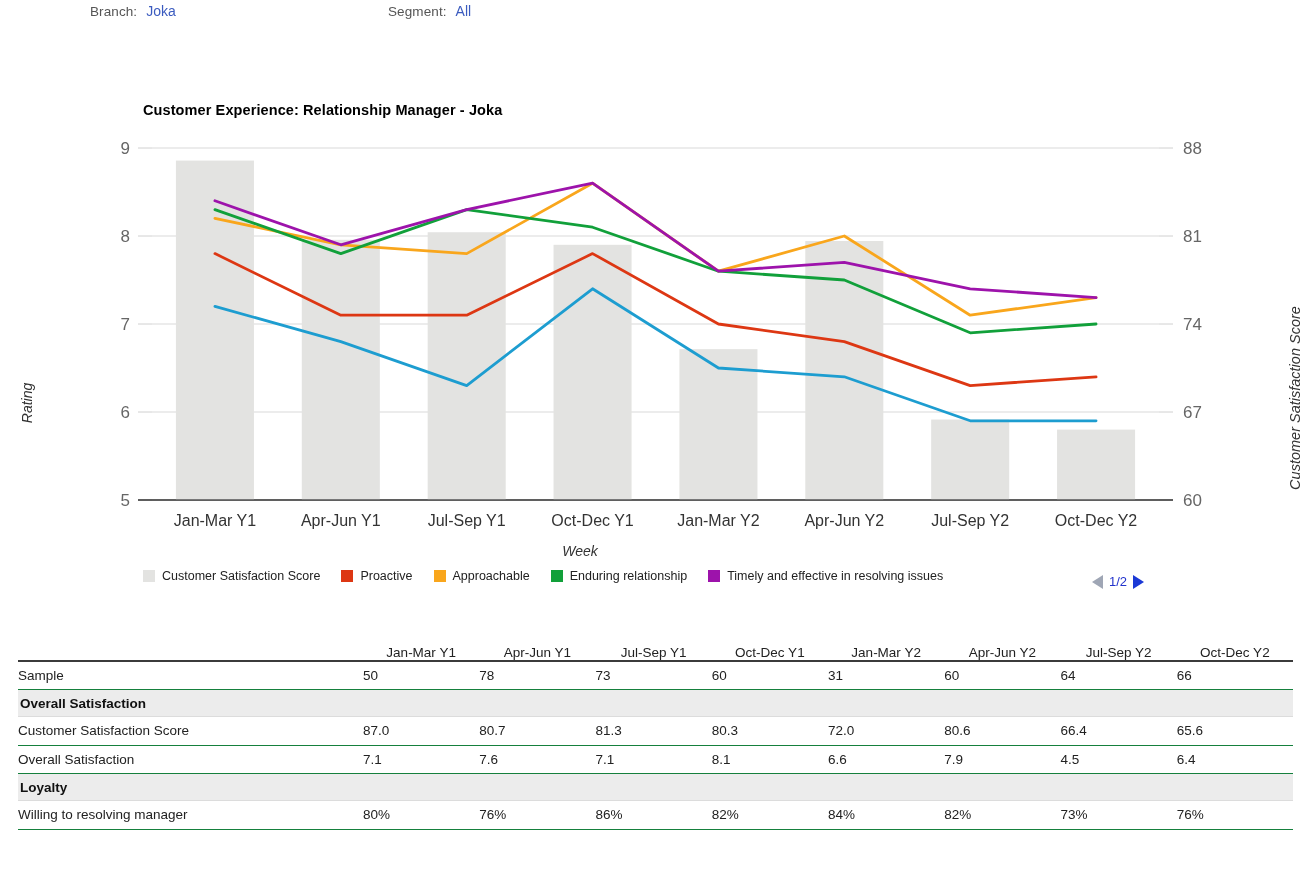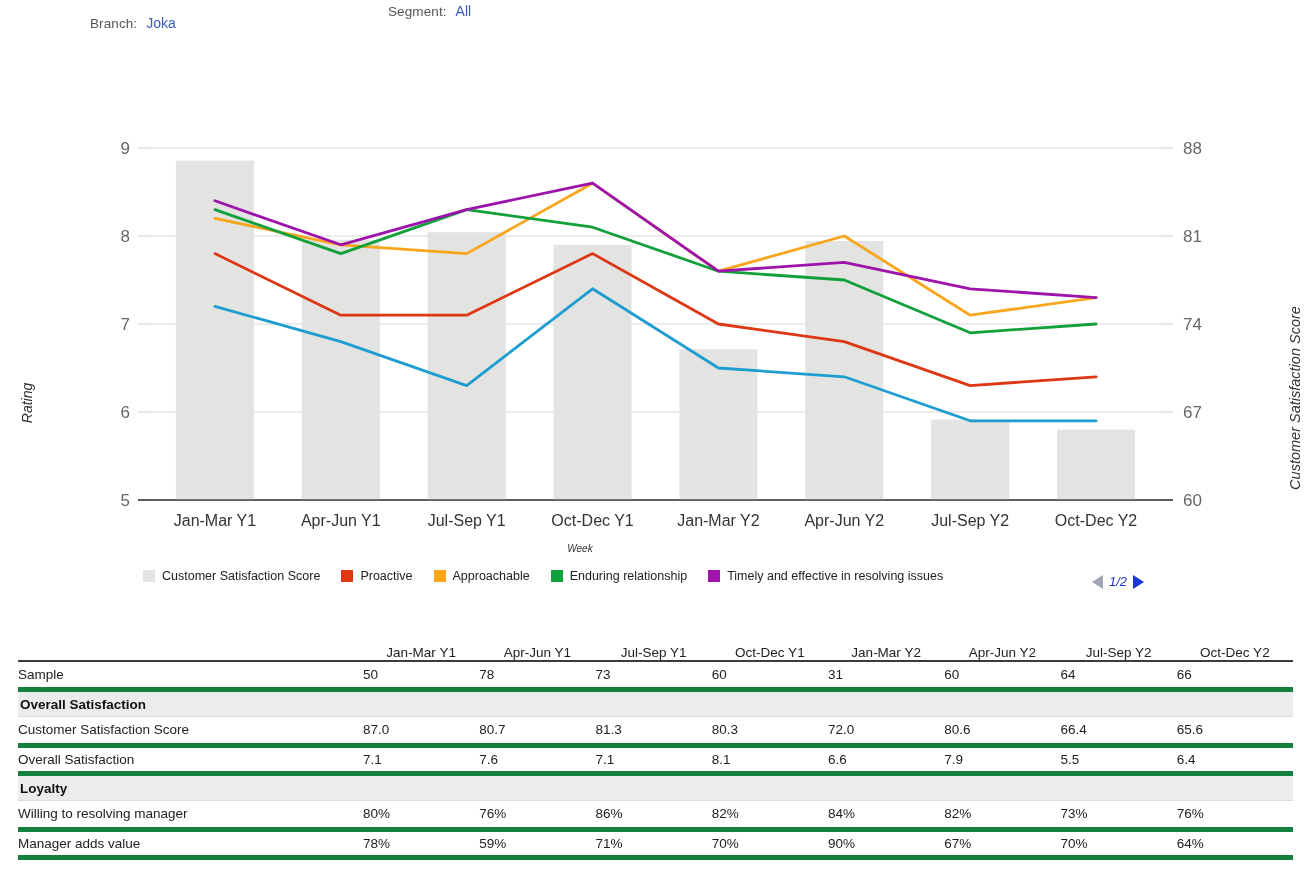--- a/index.html
+++ b/index.html
@@ -20,21 +20,21 @@
     display: flex; align-items: center;
   }
   .filter { display: flex; align-items: baseline; }
   .filter-label {
     font-size: 13.5px; color: #555; letter-spacing: .1px;
   }
   .filter-value {
     font-size: 14px; color: #3b5bbf; margin-left: 9px;
     cursor: pointer;
   }
-  .f-branch { position: absolute; left: 90px; top: 3px; margin-top: 12px; }
+  .f-branch { position: absolute; left: 90px; top: 3px; }
   .f-segment { position: absolute; left: 388px; top: 3px; }
 
   
   .chart-wrap { position: absolute; left: 0; top: 95px; width: 1309px; height: 520px; }
   .chart-title {
     position: absolute; left: 143px; top: 7px;
     font-size: 14.5px; font-weight: bold; color: #000;
     letter-spacing: .1px;
   }
   .plot-svg { position: absolute; left: 0; top: 0; }
@@ -45,56 +45,55 @@
     transform: rotate(-90deg);
   }
   .ylabel-right {
     position: absolute; left: 1180px; top: 295px;
     width: 230px; text-align: center;
     font-size: 14.5px; font-style: italic; color: #333;
     transform: rotate(-90deg); transform-origin: center center;
   }
   .xlabel {
     position: absolute; left: 0; top: 448px; width: 1160px;
-    text-align: center; font-size: 10px; font-style: italic; color: #333;
+    text-align: center; font-size: 14px; font-style: italic; color: #333;
   }
 
   
   .legend {
     position: absolute; left: 143px; top: 474px;
     display: flex; align-items: center; gap: 0px;
   }
   .leg-item { display: flex; align-items: center; margin-right: 21px; cursor: pointer; }
   .leg-swatch { width: 12px; height: 12px; margin-right: 7px; flex: 0 0 auto; }
   .leg-text { font-size: 12.5px; color: #222; white-space: nowrap; }
 
   .pager {
     position: absolute; left: 1092px; top: 574px;
     display: flex; align-items: flex-end; gap: 6px;
     font-size: 13px;
-    font-style: italic;
   }
   .tri { width: 0; height: 0; cursor: pointer; }
   .tri-left { border-top: 7px solid transparent; border-bottom: 7px solid transparent; border-right: 11px solid #9fa6b5; }
   .tri-right { border-top: 7px solid transparent; border-bottom: 7px solid transparent; border-left: 11px solid #1b39d6; }
   .pg-num { color: #2233cc; font-size: 13px; cursor: pointer; }
 
   
   .tbl-wrap { position: absolute; left: 18px; top: 645px; width: 1275px; }
   table.grid { border-collapse: collapse; width: 1275px; table-layout: fixed; }
   table.grid th, table.grid td { font-size: 13.5px; font-weight: normal; padding: 0; }
   col.c-name { width: 345px; }
   col.c-val  { width: 116.25px; }
   .hdr th {
     text-align: center; color: #222; font-size: 13.5px;
     padding-bottom: 7px; vertical-align: bottom;
   }
   .hdr th.h-name { text-align: left; }
   tr.hdr { border-bottom: 2px solid #3b3b3b; }
-  tr.data { border-bottom: 5px solid #15803d; }
+  tr.data { border-bottom: 1px solid #15803d; }
   tr.data td { height: 28.5px; }
   td.t-name { text-align: left; padding-left: 2px; color: #222; }
   td.t-val  { text-align: left; color: #222; }
   tr.section { background: #ececec; border-bottom: 1px solid #dcdcdc; }
   tr.section td { height: 27px; font-weight: bold; color: #111; padding-left: 2px; }
   .v-green { color: #5cbf5c; }
   .v-red   { color: #f04a5a; }
 </style>
 </head>
 <body>
@@ -106,20 +105,21 @@
       <span class="filter-label">Branch:</span>
       <span class="filter-value">Joka</span>
     </div>
     <div class="filter f-segment">
       <span class="filter-label">Segment:</span>
       <span class="filter-value">All</span>
     </div>
   </div>
 
   <div class="chart-wrap">
+    <div class="chart-title">Customer Experience: Relationship Manager - Joka</div>
 
     <svg class="plot-svg" id="plot" width="1309" height="470">
         <line x1="152" y1="405" x2="1159" y2="405" stroke="#555" stroke-width="1.6"></line>
         <line x1="138" y1="405" x2="152" y2="405" stroke="#555" stroke-width="1.6"></line>
         <text x="130" y="411" text-anchor="end" font-size="17" fill="#666" font-family="&quot;Liberation Sans&quot;, sans-serif">5</text>
         <line x1="152" y1="317" x2="1159" y2="317" stroke="#d9d9d9" stroke-width="1"></line>
         <line x1="138" y1="317" x2="152" y2="317" stroke="#d0d0d0" stroke-width="1"></line>
         <text x="130" y="323" text-anchor="end" font-size="17" fill="#666" font-family="&quot;Liberation Sans&quot;, sans-serif">6</text>
         <line x1="152" y1="229" x2="1159" y2="229" stroke="#d9d9d9" stroke-width="1"></line>
         <line x1="138" y1="229" x2="152" y2="229" stroke="#d0d0d0" stroke-width="1"></line>
@@ -251,45 +251,34 @@
             <td class="t-val">65.6</td>
           </tr>
           <tr class="data">
             <td class="t-name">Overall Satisfaction</td>
             <td class="t-val">7.1</td>
             <td class="t-val">7.6</td>
             <td class="t-val">7.1</td>
             <td class="t-val v-green">8.1</td>
             <td class="t-val v-red">6.6</td>
             <td class="t-val">7.9</td>
-            <td class="t-val v-red">5.5</td>
+            <td class="t-val v-red">4.5</td>
             <td class="t-val v-red">6.4</td>
           </tr>
           <tr class="section">
             <td colspan="9">Loyalty</td>
           </tr>
           <tr class="data">
             <td class="t-name">Willing to resolving manager</td>
             <td class="t-val">80%</td>
             <td class="t-val">76%</td>
             <td class="t-val">86%</td>
             <td class="t-val">82%</td>
             <td class="t-val">84%</td>
             <td class="t-val">82%</td>
             <td class="t-val">73%</td>
             <td class="t-val">76%</td>
           </tr>
-          <tr class="data">
-            <td class="t-name">Manager adds value</td>
-            <td class="t-val">78%</td>
-            <td class="t-val">59%</td>
-            <td class="t-val">71%</td>
-            <td class="t-val">70%</td>
-            <td class="t-val">90%</td>
-            <td class="t-val">67%</td>
-            <td class="t-val">70%</td>
-            <td class="t-val">64%</td>
-          </tr>
         </tbody>
     </table>
   </div>
 
 </div>
 
 </body></html>

